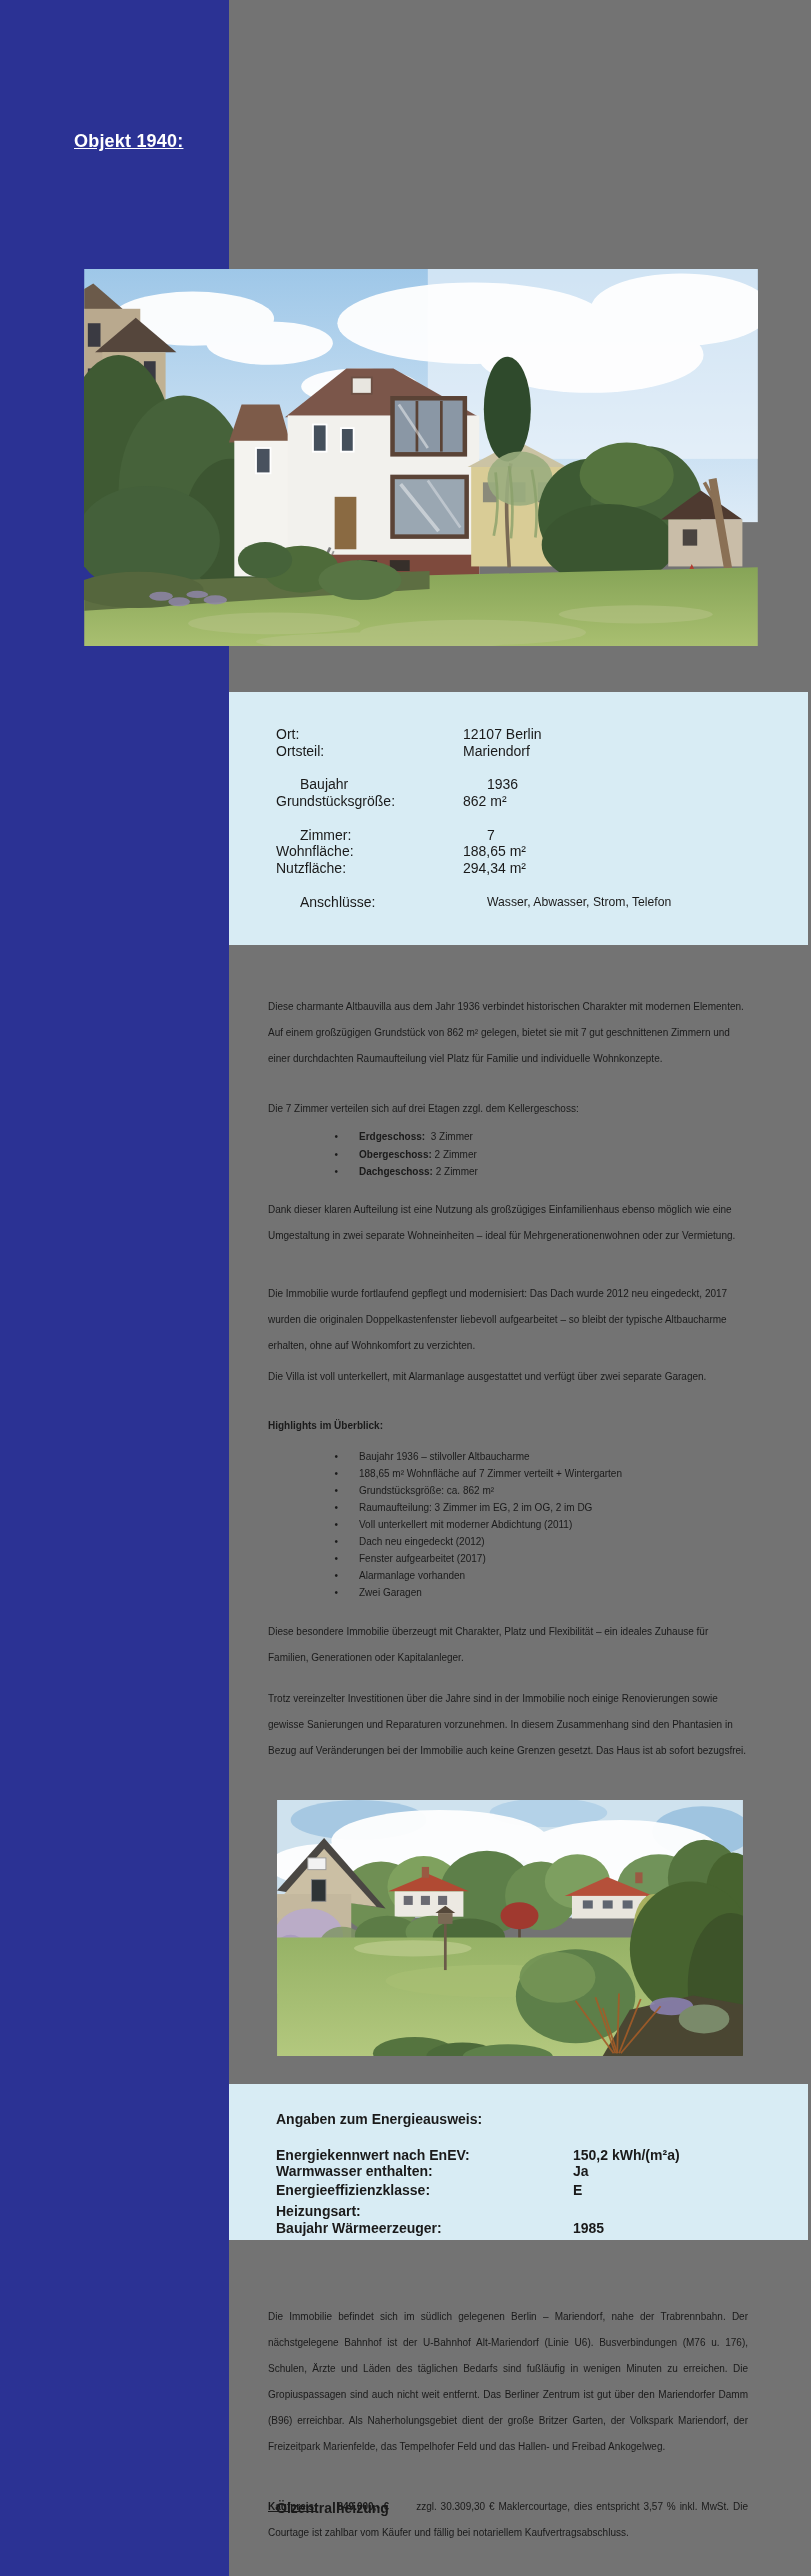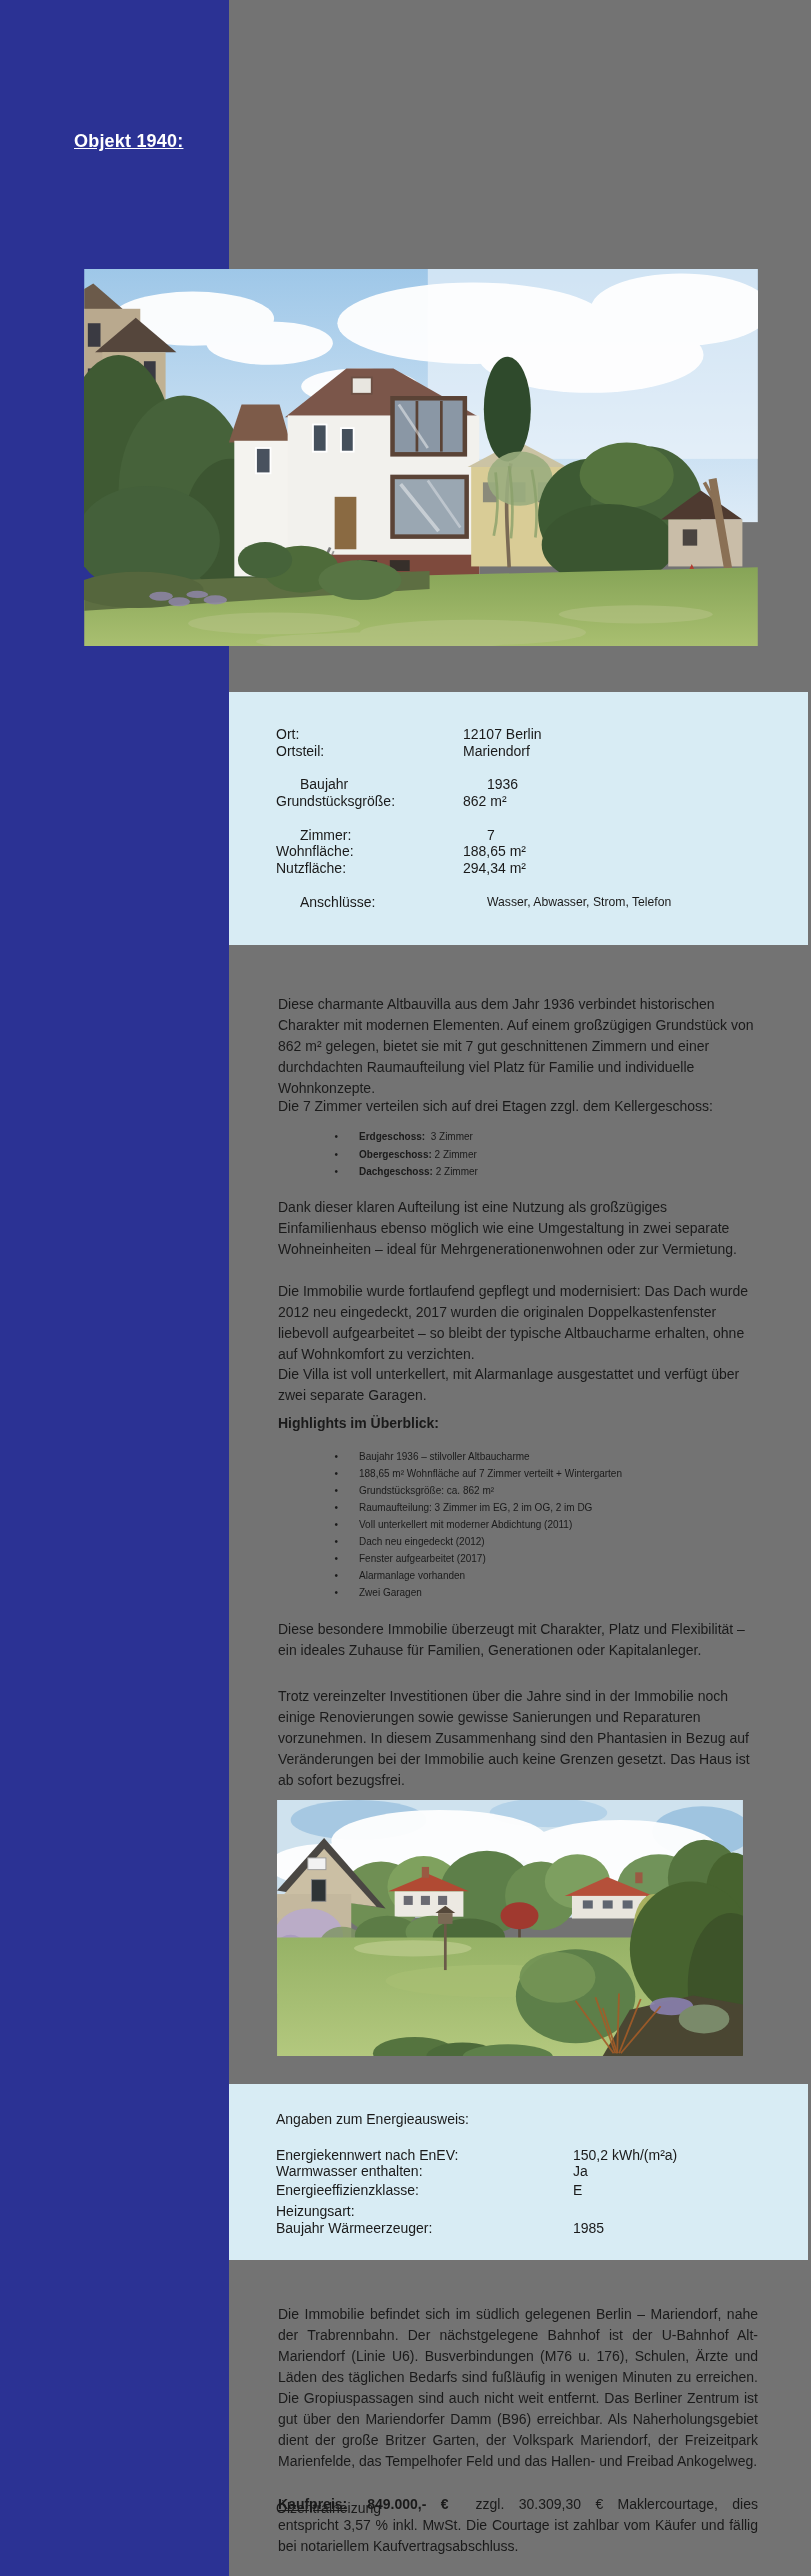--- a/index.html
+++ b/index.html
@@ -12,21 +12,21 @@
          font-family:"DejaVu Serif",serif;font-style:italic;font-size:29px;line-height:45px;color:#141414;}
   .photo{position:absolute;display:block;}
   .infobox{position:absolute;left:229px;width:579px;background:var(--box,#D8ECF4);box-sizing:border-box;}
   .rows{padding:0 0 0 47px;}
   .frow{display:flex;height:16.7px;line-height:16.7px;font-size:14px;}
   .frow .lbl{width:187px;flex:0 0 187px;}
   .frow.gap{margin-top:17px;margin-left:24px;}
   .frow .small{font-size:12.2px;}
   .erow{display:flex;height:16.7px;line-height:16.7px;font-size:14px;}
   .erow .lbl{width:297px;flex:0 0 297px;}
-  .para{position:absolute;left:278px;width:480px;font-size:14px;line-height:21px;}
+  .para{position:absolute;left:268px;width:480px;font-size:10px;line-height:26px;}
   .just{text-align:justify;}
   .bold{font-weight:bold;}
   ul.blist{margin:0;padding:0 0 0 33px;list-style:none;position:absolute;left:278px;width:480px;}
   ul.blist li{position:relative;font-size:10px;margin-left:48px;}
   ul.blist li::before{content:"\2022";position:absolute;left:-24.4px;}
   ul.floors li{line-height:17.6px;}
   ul.hl li{line-height:17px;}
   .ebox-head{padding-left:47px;font-size:14px;line-height:16.7px;}
   .kauf-label{font-weight:bold;text-decoration:underline;margin-right:20px;}
   .kauf-amount{font-weight:bold;margin-right:27px;}
@@ -301,21 +301,21 @@
       <path d="M378,280 L402,220"></path>
         <path d="M380,280 L424,228"></path>
         <path d="M376,280 L360,230"></path>
     </g>
 
     <ellipse cx="152" cy="280" rx="46" ry="18" fill="#55743f"></ellipse>
     <ellipse cx="205" cy="284" rx="40" ry="16" fill="#4c6a3a"></ellipse>
     <ellipse cx="255" cy="284" rx="50" ry="14" fill="#5d7f49"></ellipse>
   </svg>
 
-  <div class="infobox" style="top:2084px;height:176px;">
+  <div class="infobox" style="top:2084px;height:156px;font-weight:bold;">
     <div class="ebox-head" style="padding-top:27px;">Angaben zum Energieausweis:</div>
     <div class="rows" style="padding-top:19px;">
       <div class="erow">
         <span class="lbl">Energiekennwert nach EnEV:</span>
         <span>150,2 kWh/(m²a)</span>
       </div>
       <div class="erow">
         <span class="lbl">Warmwasser enthalten:</span>
         <span>Ja</span>
       </div>

